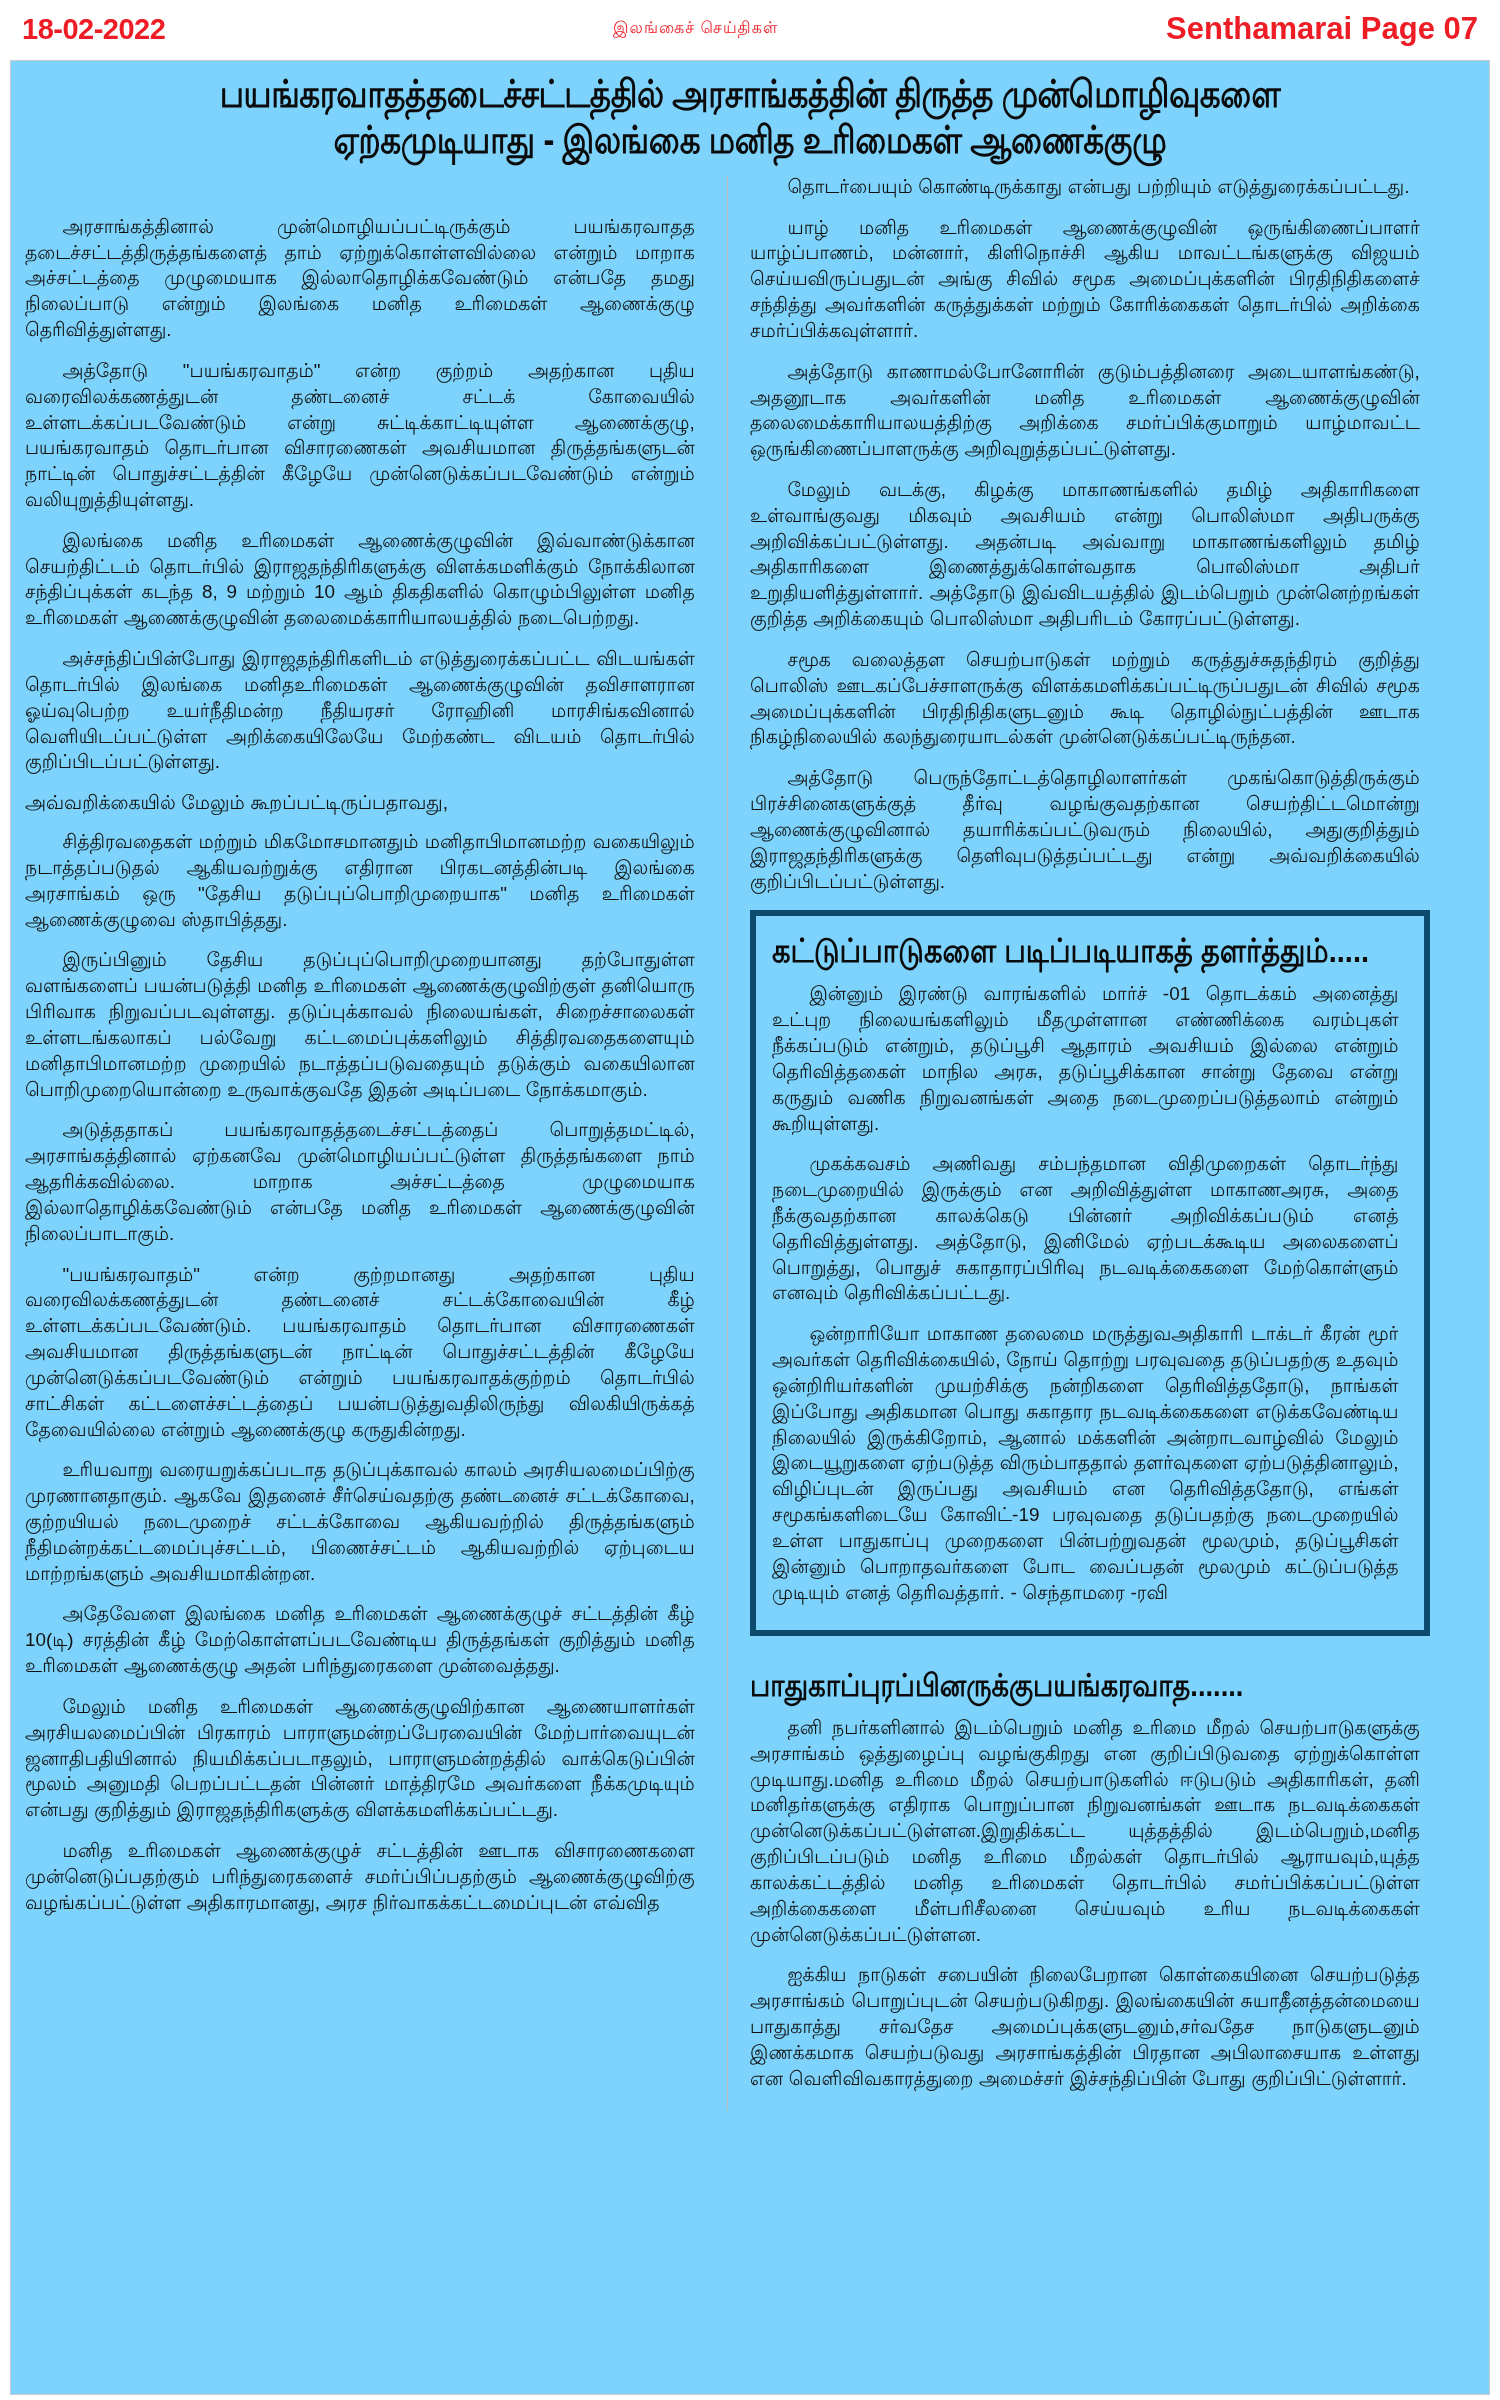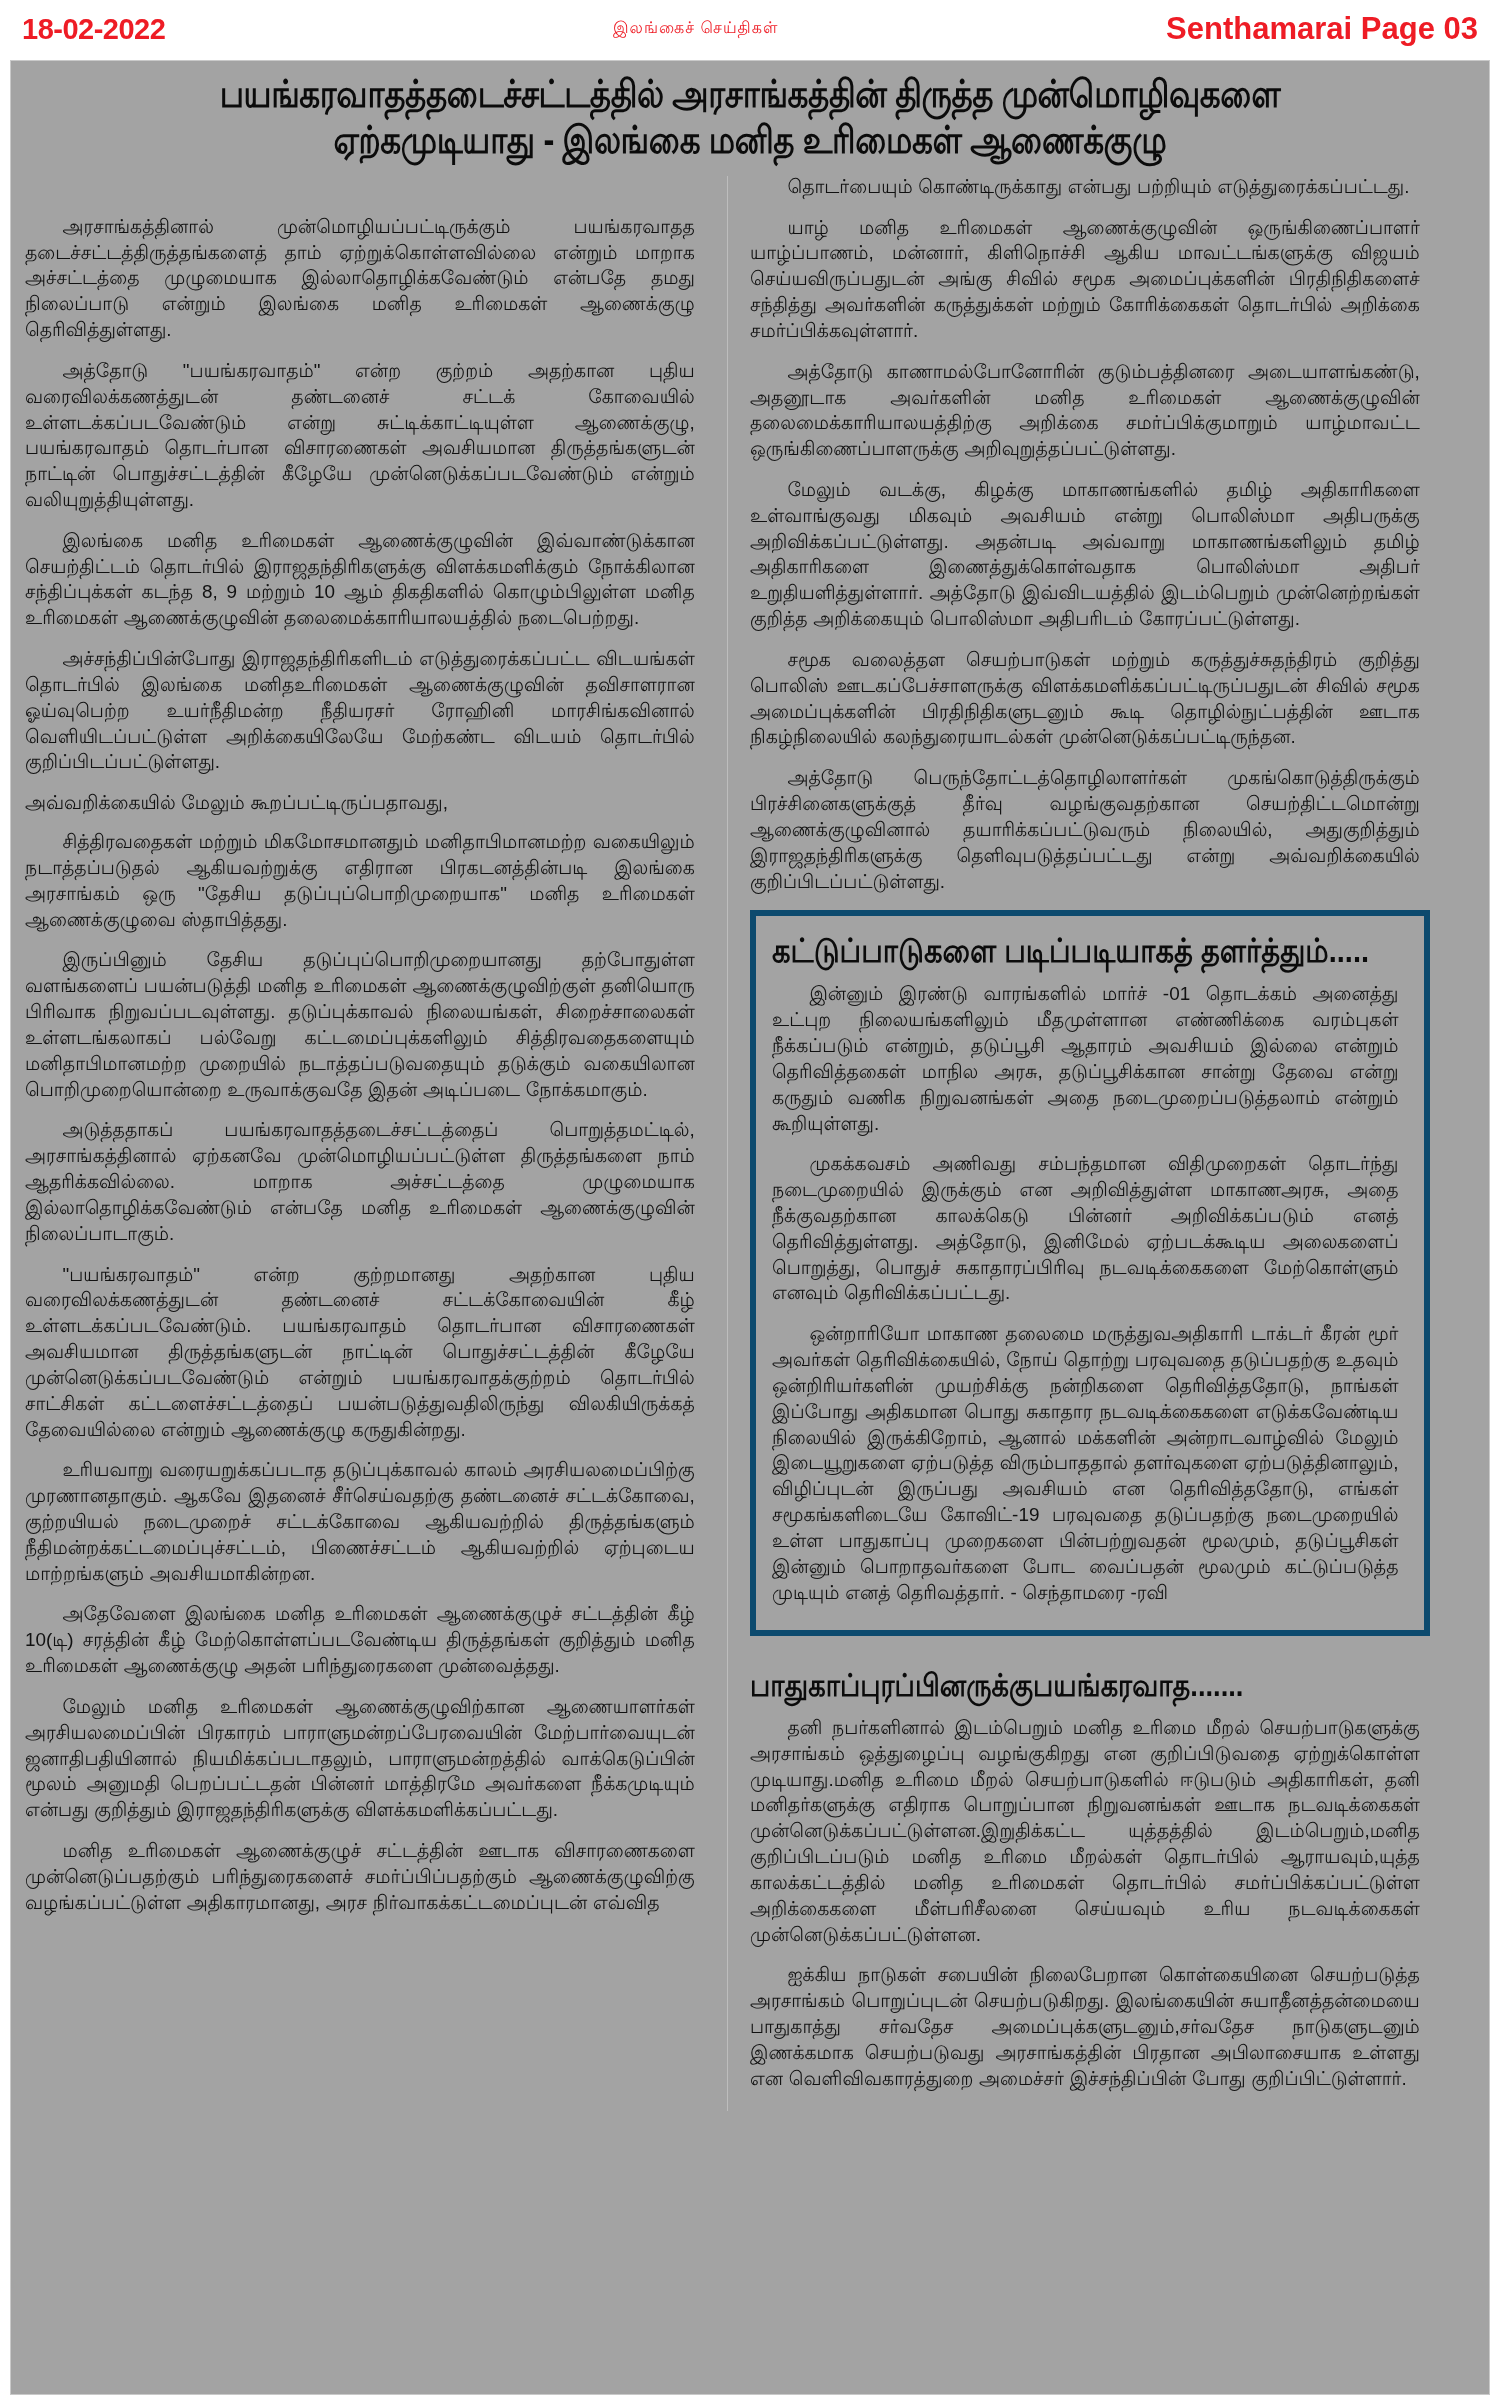--- a/index.html
+++ b/index.html
@@ -50,21 +50,21 @@
 
   
   .page-frame {
     position: absolute;
     left: 10px;
     top: 60px;
     width: 1480px;
     height: 2335px;
     border: 1px solid #c9c9c9;
     box-sizing: border-box;
-    background: #a3a3a3;
+    background: #7dd3fc;
   }
 
   
   .headline {
     text-align: center;
     padding: 10px 14px 4px 14px;
     font-weight: bold;
     color: #0b0b0b;
   }
   .headline-line {
@@ -130,21 +130,21 @@
     color: #0b0b0b;
   }
   .sub-headline.smaller { font-size: 31px; }
 </style>
 </head>
 <body>
 
 <div class="masthead">
   <div class="masthead-date" style="color: rgb(238, 28, 37);">18-02-2022</div>
   <div class="masthead-center" style="color: rgb(238, 28, 37);">இலங்கைச்  செய்திகள்</div>
-  <div class="masthead-right" style="color: rgb(238, 28, 37);">Senthamarai  Page 03</div>
+  <div class="masthead-right" style="color: rgb(238, 28, 37);">Senthamarai  Page 07</div>
 </div>
 
 <div class="page-frame">
 
   <div class="headline">
     <div class="headline-line">பயங்கரவாதத்தடைச்சட்டத்தில் அரசாங்கத்தின் திருத்த முன்மொழிவுகளை</div>
     <div class="headline-line">ஏற்கமுடியாது - இலங்கை மனித உரிமைகள் ஆணைக்குழு</div>
   </div>
 
   <div class="columns">

